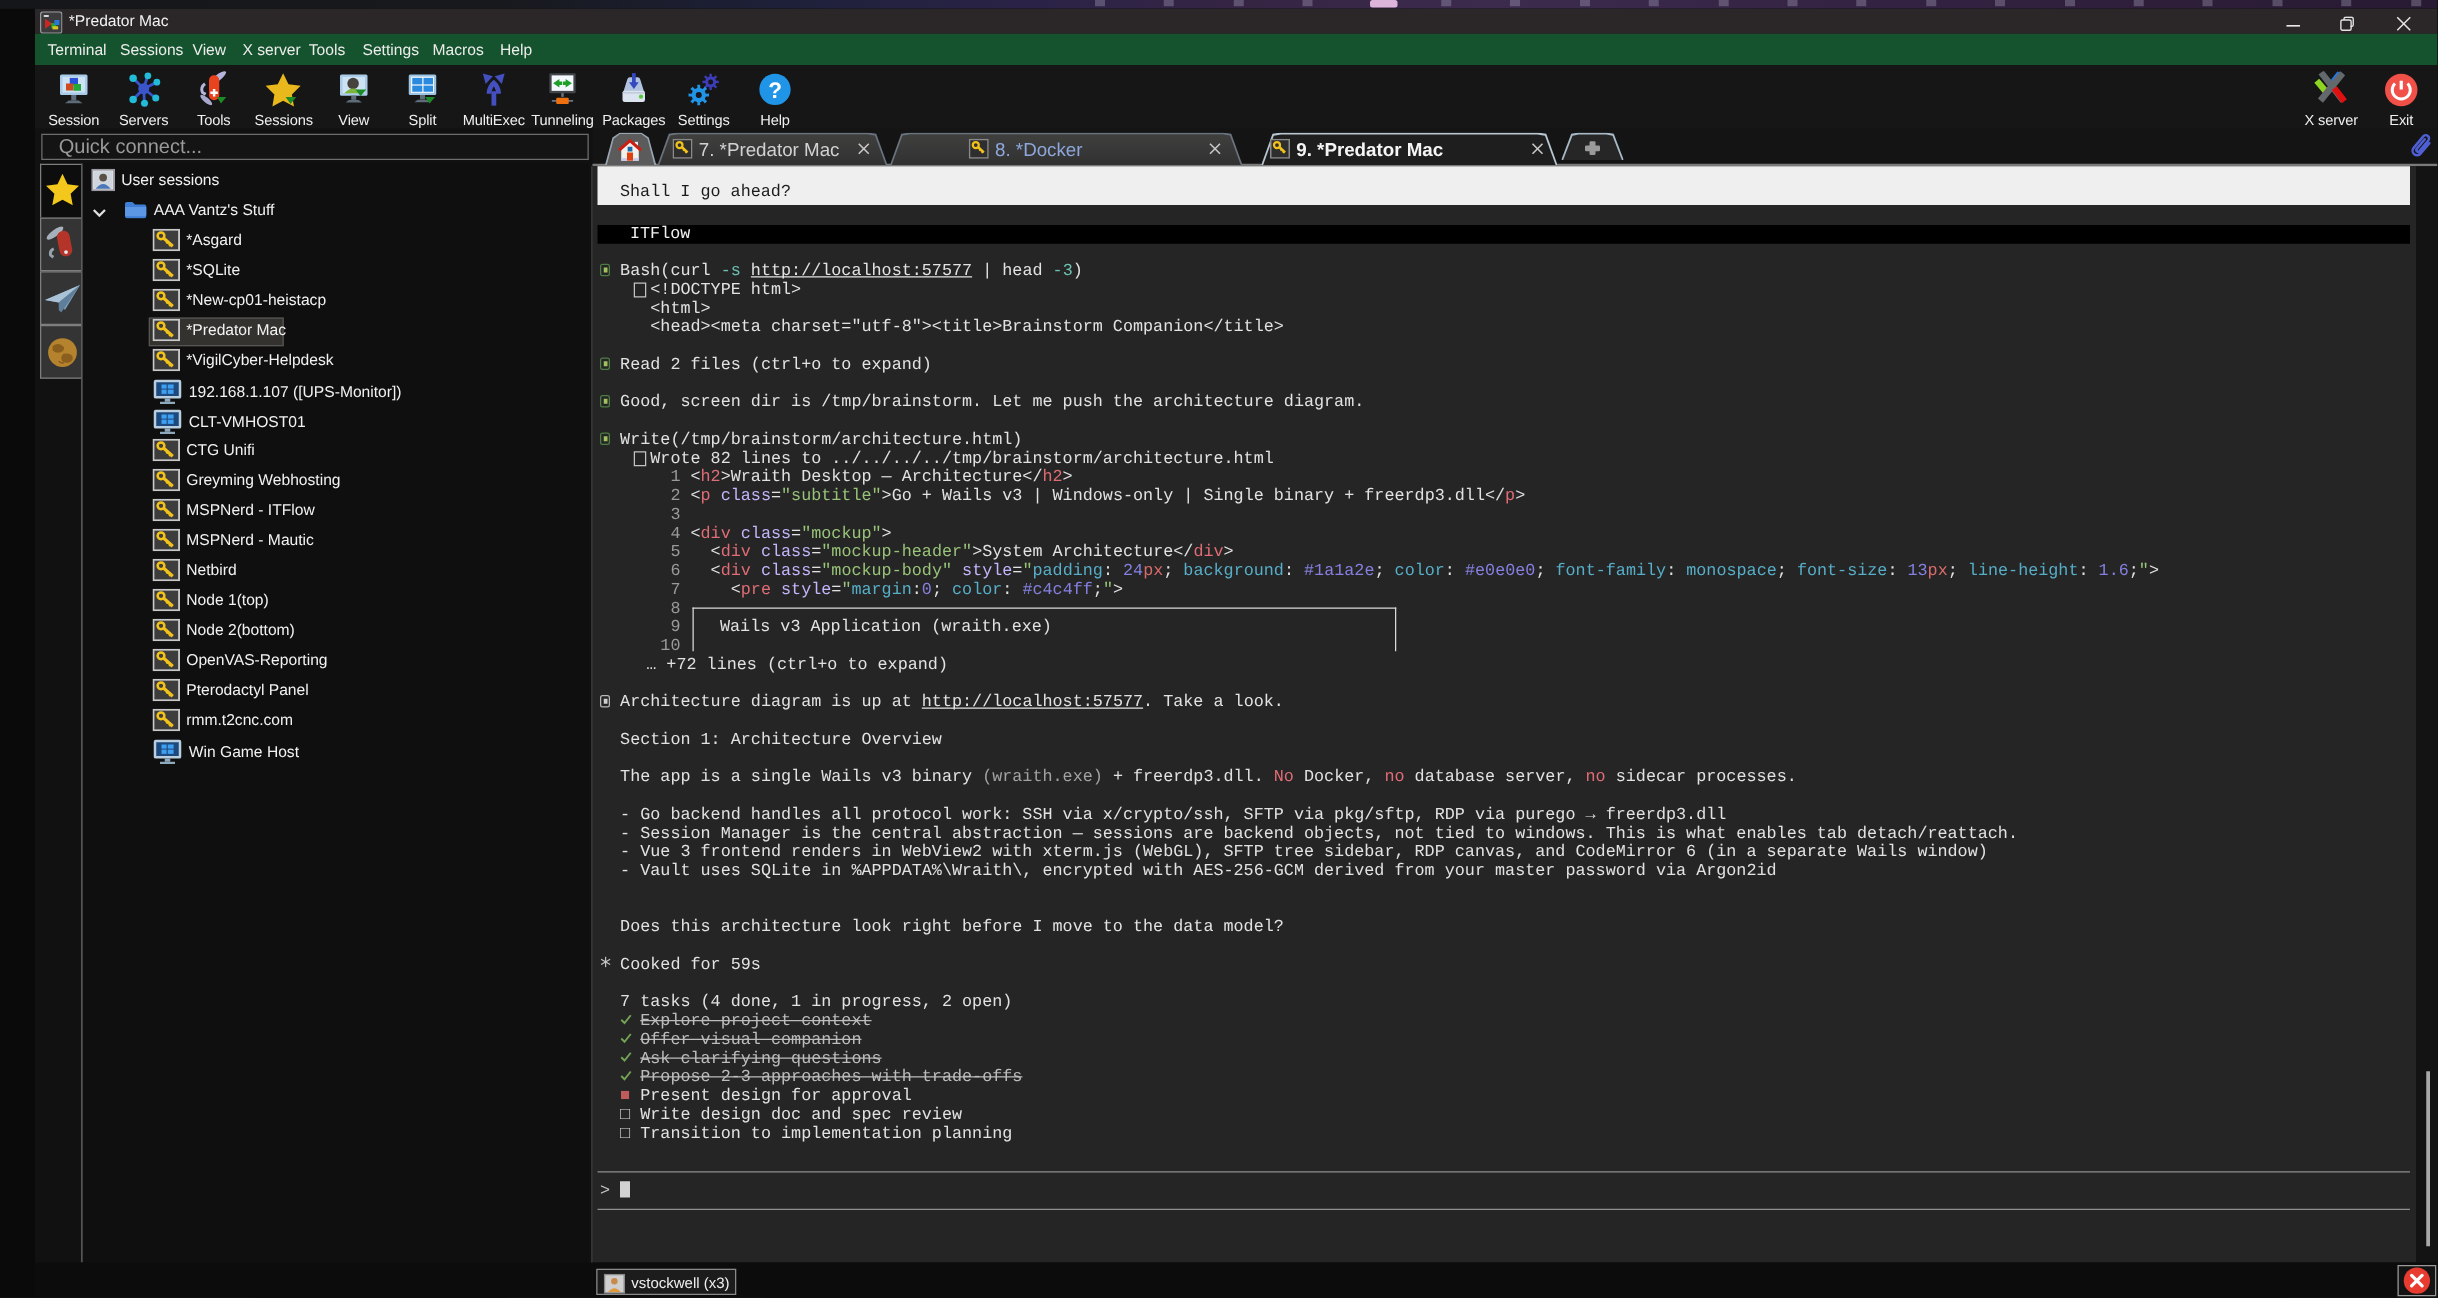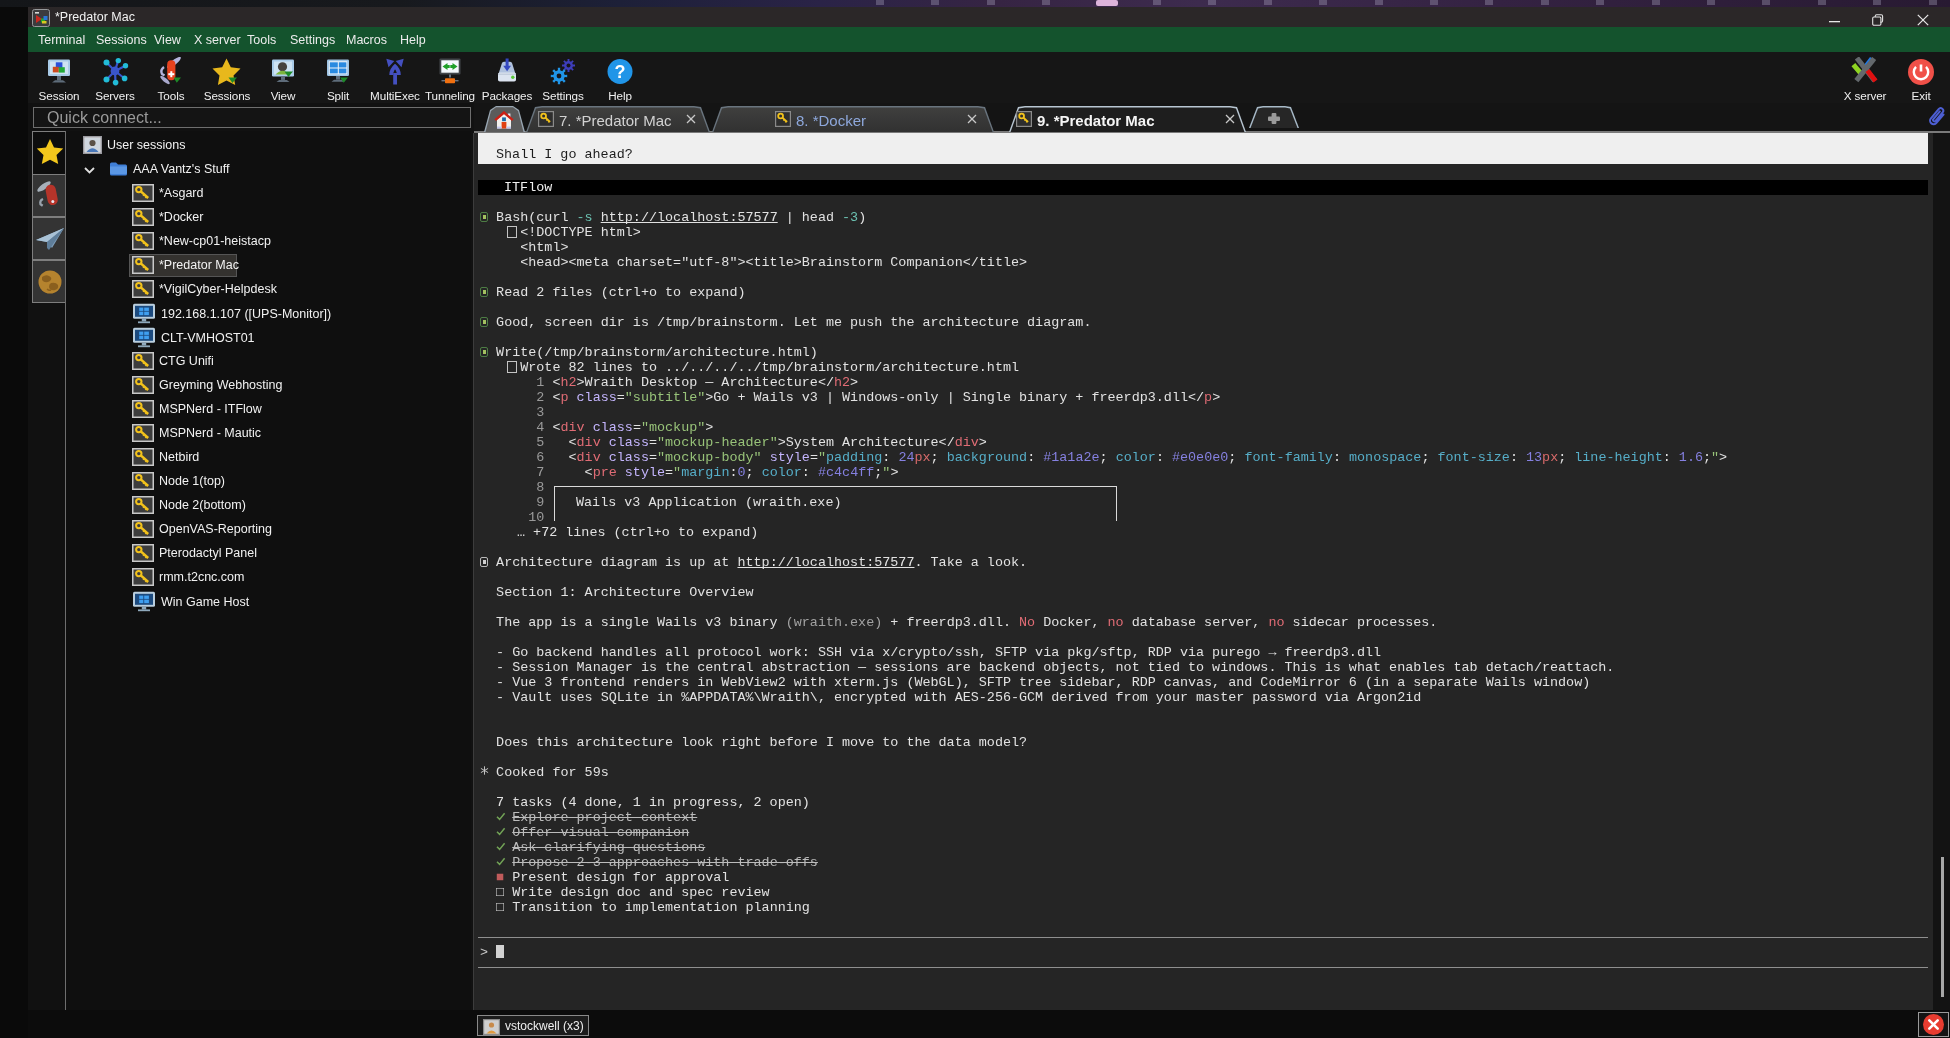--- a/index.html
+++ b/index.html
@@ -273,21 +273,21 @@
                 <path d="M5 8 q4 -3 7 -1 q4 2 1 5 q-5 3 -8 -1 z" fill="#8a5f1e"></path>
                 <path d="M14 14 q5 -1 7 2 q1 4 -3 5 q-5 1 -6 -3 q0 -3 2 -4 z" fill="#8a5f1e"></path>
                 <path d="M10 20 q2 2 4 1" stroke="#8a5f1e" stroke-width="1.4" fill="none"></path>
               </svg></span>
           </div>
     </div>
     <div id="treepane"></div>
   </div>
   <div id="sidebottom"></div>
 </div>
-<div id="treeitems" style="position:absolute;left:10px;top:0;width:412px;height:1038px">
+<div id="treeitems" style="position:absolute;left:0;top:0;width:412px;height:1038px">
       <div class="trow" style="top:135px;left:73px"><svg class="ti" width="19" height="18" viewBox="0 0 19 18">
           <rect x="0.75" y="0.75" width="17.5" height="16.5" fill="#e8e8ea" stroke="#9a9aa0" stroke-width="1.5"></rect>
           <rect x="2" y="2" width="15" height="14" fill="#cfd6de"></rect>
           <circle cx="9.5" cy="7" r="3.1" fill="#5b5147"></circle>
           <path d="M3.5 16 q6 -7.5 12 0 z" fill="#4a78b8"></path>
         </svg><span class="tt">User sessions</span></div>
 <div class="trow" style="top:159px;left:99px"><svg width="11" height="7" viewBox="0 0 11 7" style="position:absolute;left:-25px;top:8px">
           <path d="M1 1 L5.5 5.5 L10 1" stroke="#e0e0e0" stroke-width="1.8" fill="none"></path>
         </svg><svg class="ti" width="19" height="15" viewBox="0 0 19 15">
           <path d="M1 3 a1.5 1.5 0 0 1 1.5-1.5 h4.5 l2 2 h7.5 a1.5 1.5 0 0 1 1.5 1.5 v8 a1.5 1.5 0 0 1 -1.5 1.5 h-14 a1.5 1.5 0 0 1 -1.5 -1.5 z" fill="#3f7ed6"></path>
@@ -299,21 +299,21 @@
           <line x1="8.8" y1="7.4" x2="16.2" y2="14" stroke="#f2c21c" stroke-width="2.5"></line>
           <line x1="12.5" y1="10.2" x2="11.1" y2="11.8" stroke="#f2c21c" stroke-width="1.7"></line>
           <line x1="14.8" y1="12.3" x2="13.4" y2="13.9" stroke="#f2c21c" stroke-width="1.7"></line>
         </svg><span class="tt">*Asgard</span></div>
 <div class="trow" style="top:207px;left:122px"><svg class="ti" width="22" height="18" viewBox="0 0 22 18">
           <rect x="0.75" y="0.75" width="20.5" height="16.5" fill="#3d3d3d" stroke="#c9c9c9" stroke-width="1.5"></rect>
           <circle cx="6.8" cy="5.6" r="2.7" fill="none" stroke="#f2c21c" stroke-width="2"></circle>
           <line x1="8.8" y1="7.4" x2="16.2" y2="14" stroke="#f2c21c" stroke-width="2.5"></line>
           <line x1="12.5" y1="10.2" x2="11.1" y2="11.8" stroke="#f2c21c" stroke-width="1.7"></line>
           <line x1="14.8" y1="12.3" x2="13.4" y2="13.9" stroke="#f2c21c" stroke-width="1.7"></line>
-        </svg><span class="tt">*Docker</span></div>
+        </svg><span class="tt">*SQLite</span></div>
 <div class="trow" style="top:231px;left:122px"><svg class="ti" width="22" height="18" viewBox="0 0 22 18">
           <rect x="0.75" y="0.75" width="20.5" height="16.5" fill="#3d3d3d" stroke="#c9c9c9" stroke-width="1.5"></rect>
           <circle cx="6.8" cy="5.6" r="2.7" fill="none" stroke="#f2c21c" stroke-width="2"></circle>
           <line x1="8.8" y1="7.4" x2="16.2" y2="14" stroke="#f2c21c" stroke-width="2.5"></line>
           <line x1="12.5" y1="10.2" x2="11.1" y2="11.8" stroke="#f2c21c" stroke-width="1.7"></line>
           <line x1="14.8" y1="12.3" x2="13.4" y2="13.9" stroke="#f2c21c" stroke-width="1.7"></line>
         </svg><span class="tt">*New-cp01-heistacp</span></div>
 <div class="trow" style="top:255px;left:122px"><span class="selbg"></span><svg class="ti" width="22" height="18" viewBox="0 0 22 18">
           <rect x="0.75" y="0.75" width="20.5" height="16.5" fill="#3d3d3d" stroke="#c9c9c9" stroke-width="1.5"></rect>
           <circle cx="6.8" cy="5.6" r="2.7" fill="none" stroke="#f2c21c" stroke-width="2"></circle>

